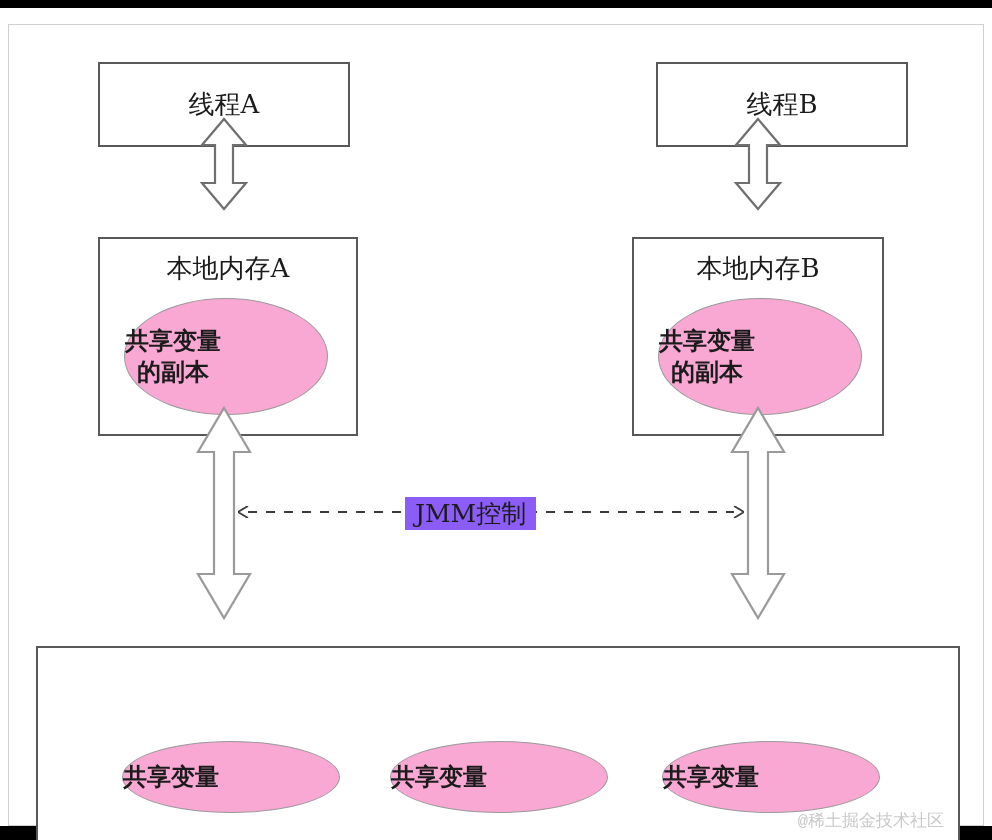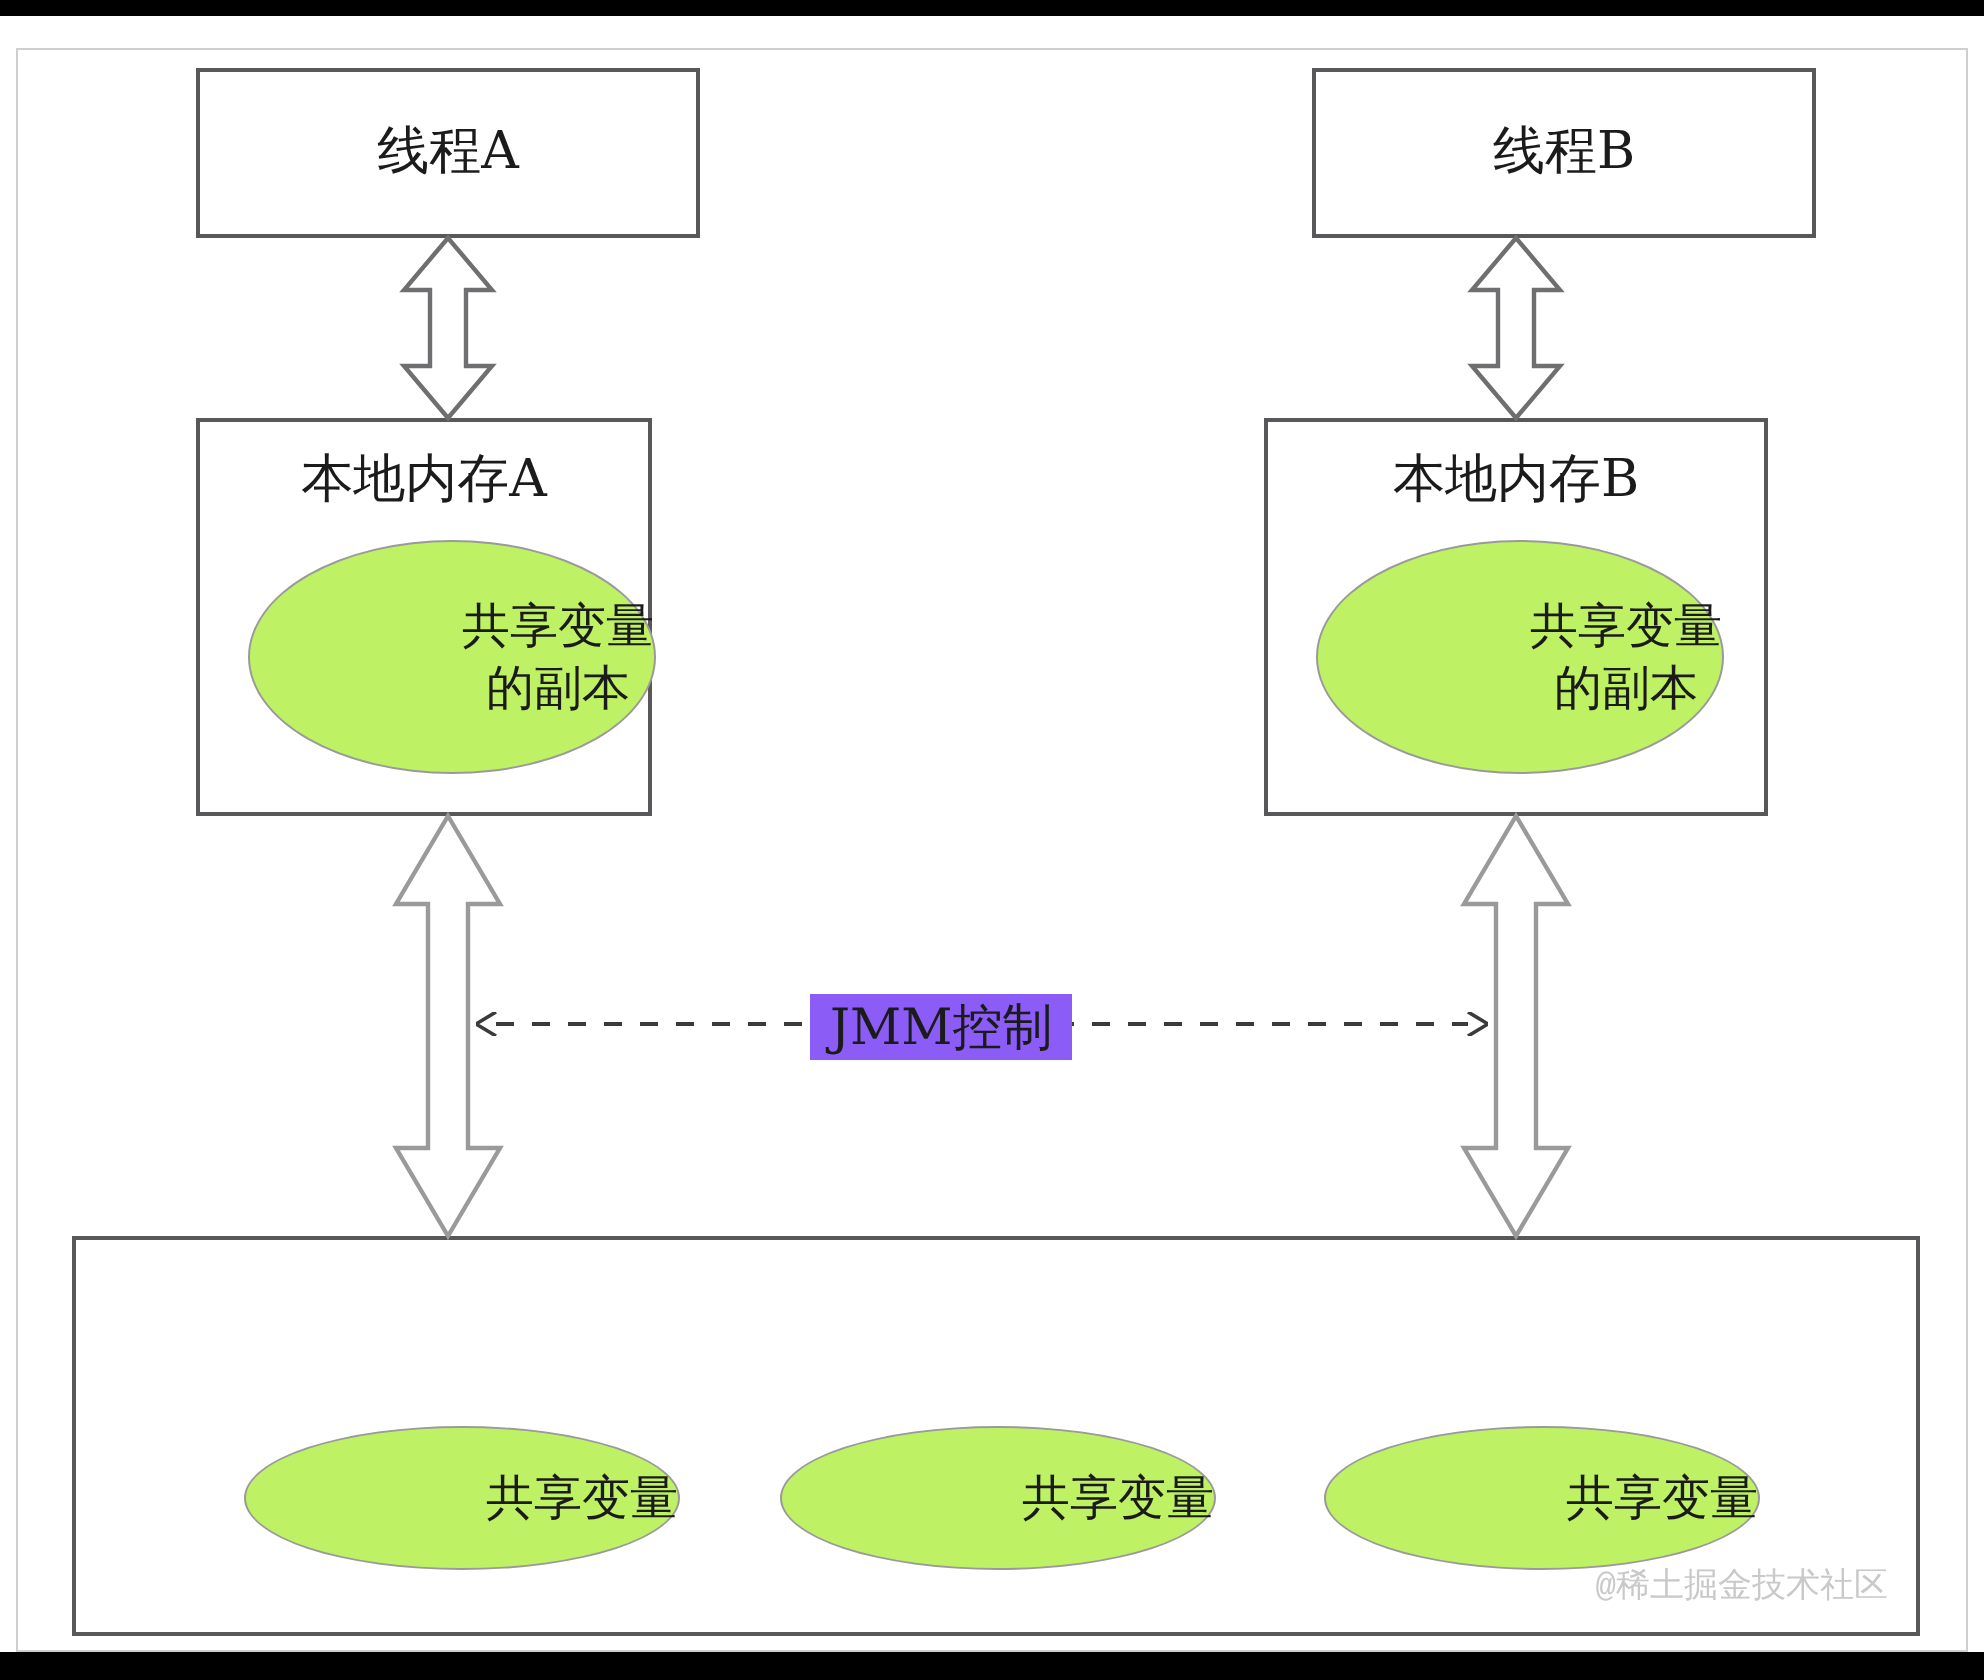--- a/index.html
+++ b/index.html
@@ -34,42 +34,44 @@
     border: 1px solid #cfcfcf;
     box-sizing: border-box;
     pointer-events: none;
   }
 
   .box {
     position: absolute;
     box-sizing: border-box;
     background: #ffffff;
     border: 2px solid #58585a;
+    margin-top: 28px;
   }
   .box-label {
     position: absolute;
     left: 0;
     right: 0;
     text-align: center;
     color: #1b1b1b;
     font-size: 26px;
     line-height: 1.1;
     white-space: nowrap;
   }
 
   .ellipse {
     position: absolute;
     box-sizing: border-box;
     border: 1.6px solid #9a9a9a;
     border-radius: 50%;
-    background: #bef264;
+    background: #f9a8d4;
     display: flex;
     align-items: center;
-    justify-content: flex-end;
+    justify-content: flex-start;
     text-align: center;
+    font-weight: bold;
   }
   .ellipse-text {
     color: #1b1b1b;
     font-size: 24px;
     line-height: 1.28;
     white-space: pre-line;
   }
 
   .arrow-svg {
     position: absolute;
@@ -101,21 +103,21 @@
     <div class="page-frame"></div>
 
     <div class="box" style="left:98px; top:26px; width:252px; height:85px;">
       <div class="box-label" style="top:26px;">线程A</div>
     </div>
 
     <div class="box" style="left:656px; top:26px; width:252px; height:85px;">
       <div class="box-label" style="top:26px;">线程B</div>
     </div>
 
-    <div class="box" style="left:98px; top:201px; width:228px; height:199px;">
+    <div class="box" style="left:98px; top:201px; width:260px; height:199px;">
       <div class="box-label" style="top:15px;">本地内存A</div>
       <div class="ellipse" style="left:24px; top:59px; width:204px; height:117px;">
         <span class="ellipse-text">共享变量
 的副本</span>
       </div>
     </div>
 
     <div class="box" style="left:632px; top:201px; width:252px; height:199px;padding-left:37px;">
       <div class="box-label" style="top:15px;">本地内存B</div>
       <div class="ellipse" style="left:24px; top:59px; width:204px; height:117px;">

